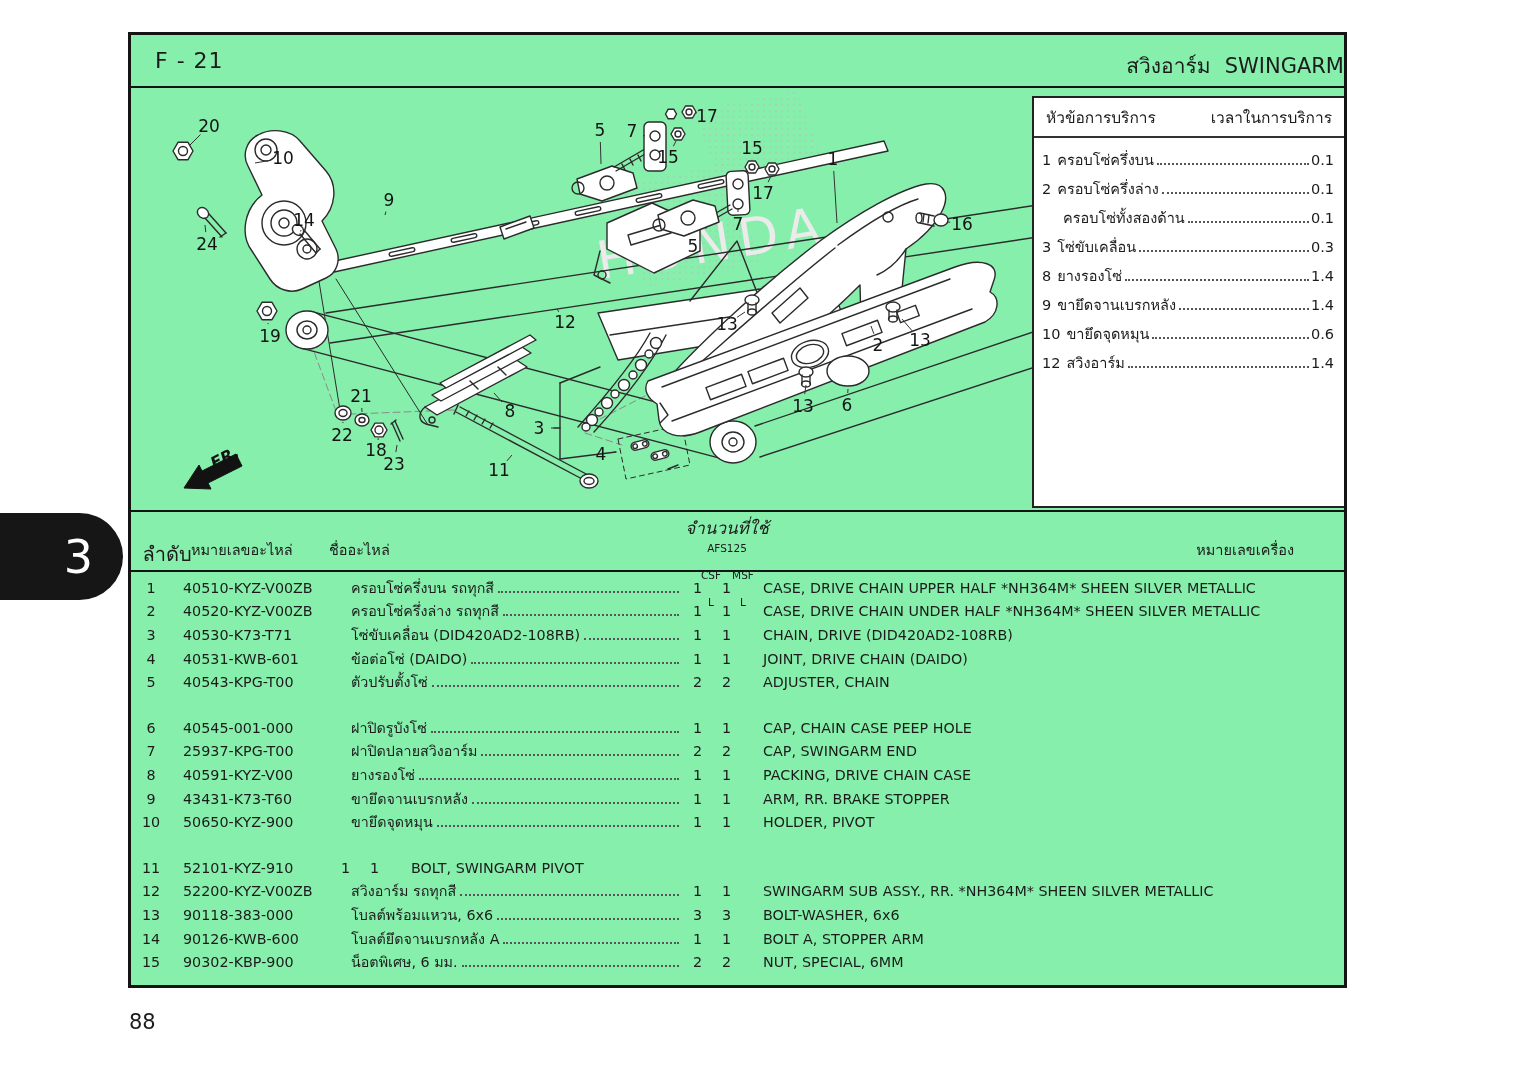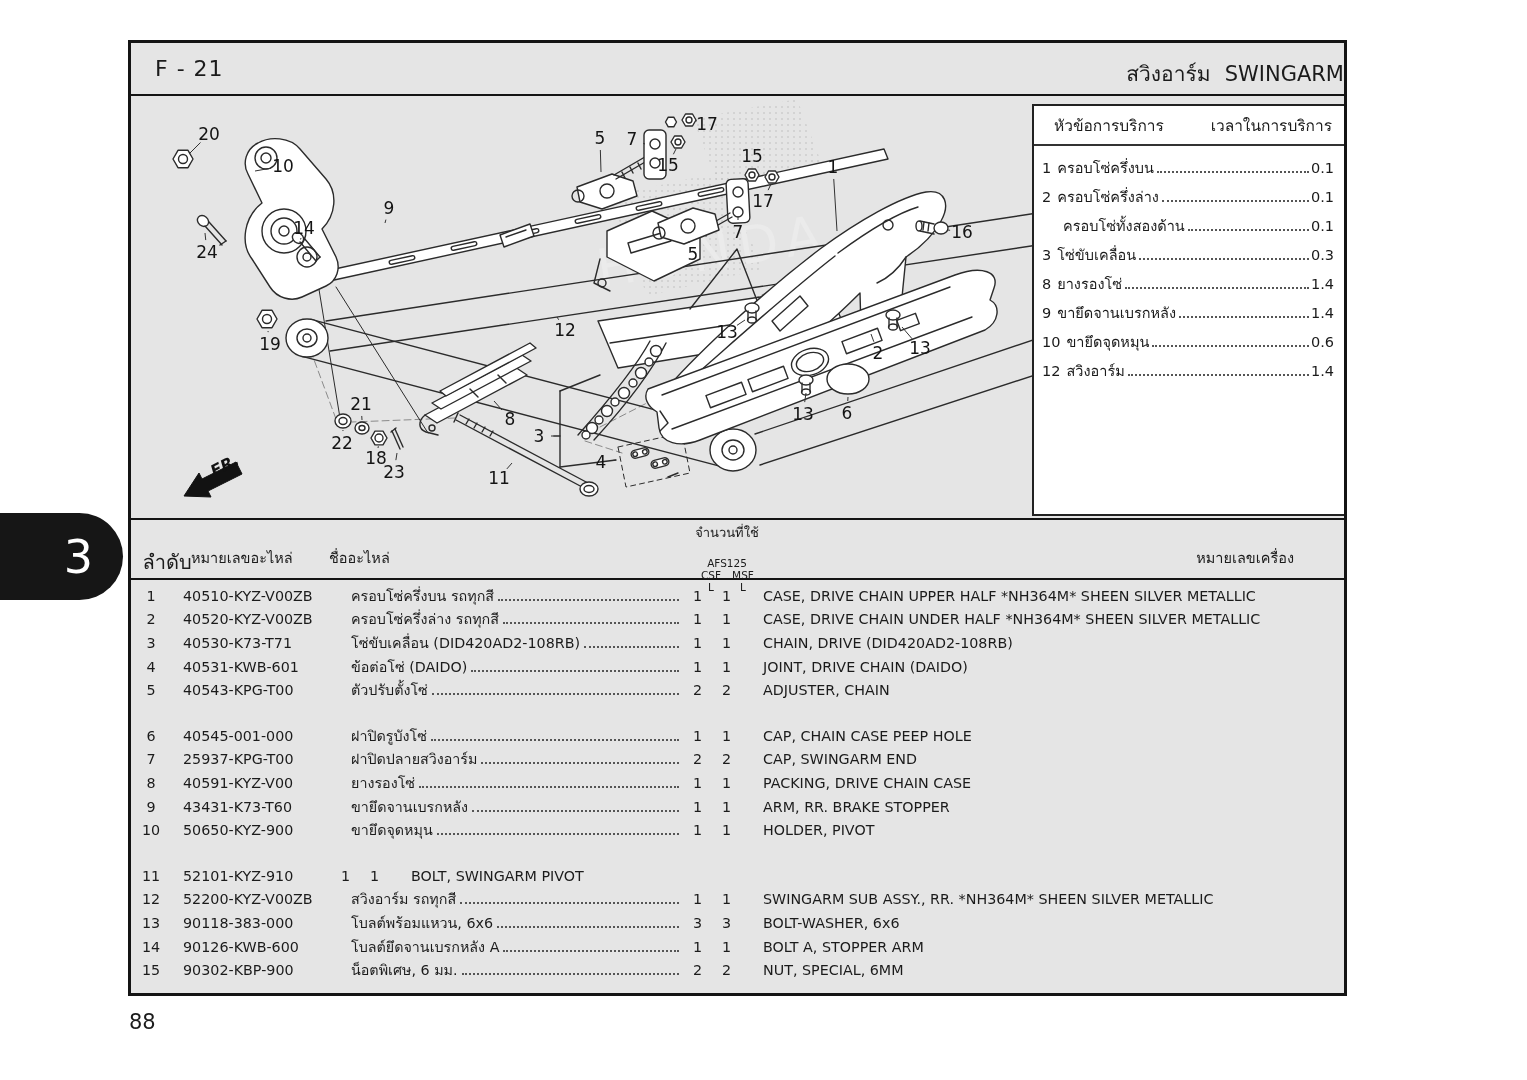--- a/index.html
+++ b/index.html
@@ -1,54 +1,54 @@
 <!DOCTYPE html>
 <html><head>
 <meta charset="utf-8">
 <style>
   html,body{margin:0;padding:0;background:#ffffff;}
   body{width:1527px;height:1080px;position:relative;overflow:hidden;
        font-family:"DejaVu Sans","Liberation Sans",sans-serif;color:#1b1b1b;}
 
   
-  .frame{position:absolute;left:128px;top:40px;width:1219px;height:956px;
-         border:3px solid #141414;box-sizing:border-box;background:#e5e5e5;}
+  .frame{position:absolute;left:128px;top:32px;width:1219px;height:956px;
+         border:3px solid #141414;box-sizing:border-box;background:#86efac;}
 
   
   .titlebar{position:relative;height:53px;border-bottom:2px solid #141414;box-sizing:border-box;}
   .page-code{position:absolute;left:24px;top:13px;font-size:22px;letter-spacing:1px;}
   .title-center{position:absolute;left:0;right:0;top:14px;text-align:right;font-size:21px;}
   .title-center .th{margin-right:14px;}
 
   
   .diagram{position:relative;height:424px;border-bottom:2px solid #141414;box-sizing:border-box;}
   .diagram svg{position:absolute;left:0;top:0;width:100%;height:100%;}
 
   
   .svcbox{position:absolute;top:8px;right:0;width:312px;height:412px;
           border:2px solid #222;border-right:none;box-sizing:border-box;background:#fff;}
   .svc-head{display:flex;justify-content:space-between;align-items:center;
-            padding:7px 12px 6px 20px;border-bottom:2px solid #333;font-size:15.5px;}
+            padding:7px 12px 6px 12px;border-bottom:2px solid #333;font-size:15.5px;}
   .svc-items{padding:10px 10px 0 8px;}
   .si-row{display:flex;align-items:baseline;height:29px;font-size:14.5px;}
   .si-row.indent{padding-left:15px;text-align:center;}
   .si-no{margin-right:6px;white-space:nowrap;}
   .si-name{white-space:nowrap;}
   .si-leader{flex:1;border-bottom:2px dotted #555;margin:0 2px 4px 3px;min-width:12px;}
   .si-time{white-space:nowrap;}
 
   
   .thead{position:relative;height:60px;border-bottom:2px solid #141414;box-sizing:border-box;}
   .h-no{position:absolute;left:10px;top:26px;width:52px;text-align:center;font-size:20px;}
   .h-pn{position:absolute;left:60px;top:26px;font-size:14.5px;}
   .h-th{position:absolute;left:198px;top:26px;font-size:14.5px;}
   .h-qty{position:absolute;left:540px;top:2px;width:112px;text-align:center;}
-  .h-qty .t1{font-size:13px;display:block;}
-  .h-qty .t2{font-size:10.5px;display:block;margin-top:14px;}
-  .h-qty .cols{display:flex;justify-content:center;gap:4px;font-size:10.5px;margin-top:0;}
+  .h-qty .t1{font-size:17px;display:block;font-style:italic;}
+  .h-qty .t2{font-size:10.5px;display:block;margin-top:1px;}
+  .h-qty .cols{display:flex;justify-content:center;gap:4px;font-size:10.5px;margin-top:15px;}
   .h-qty .cols span{width:28px;}
   .h-sn{position:absolute;right:50px;top:26px;font-size:14.5px;}
 
   .tbody{padding-top:4px;}
   .prow{display:flex;align-items:center;height:23.6px;font-size:14.3px;}
   .row-gap{height:22px;}
   .c-no{width:40px;text-align:center;flex:none;}
   .c-pn{width:148px;padding-left:12px;flex:none;white-space:nowrap;}
   .c-th{width:352px;flex:none;display:flex;align-items:baseline;}
   .c-th .nm{white-space:nowrap;margin-left:20px;}

